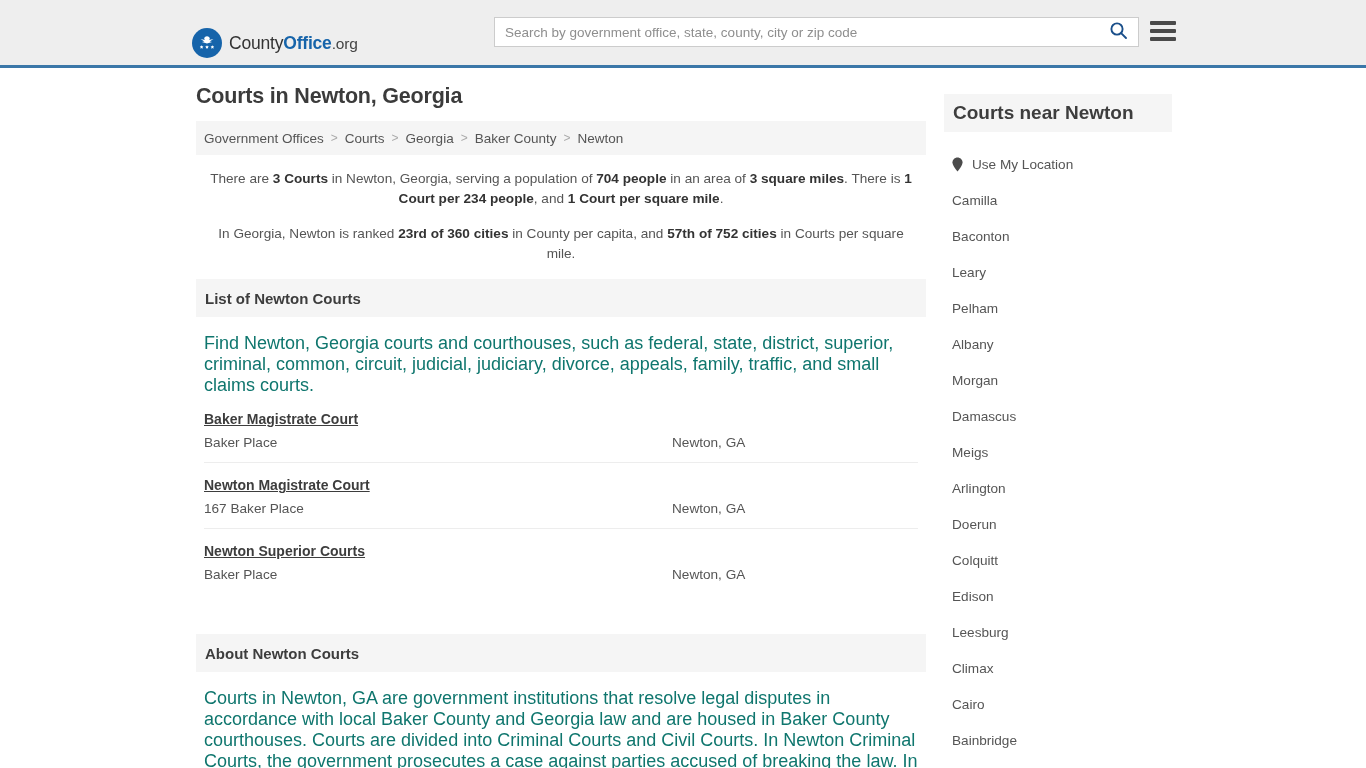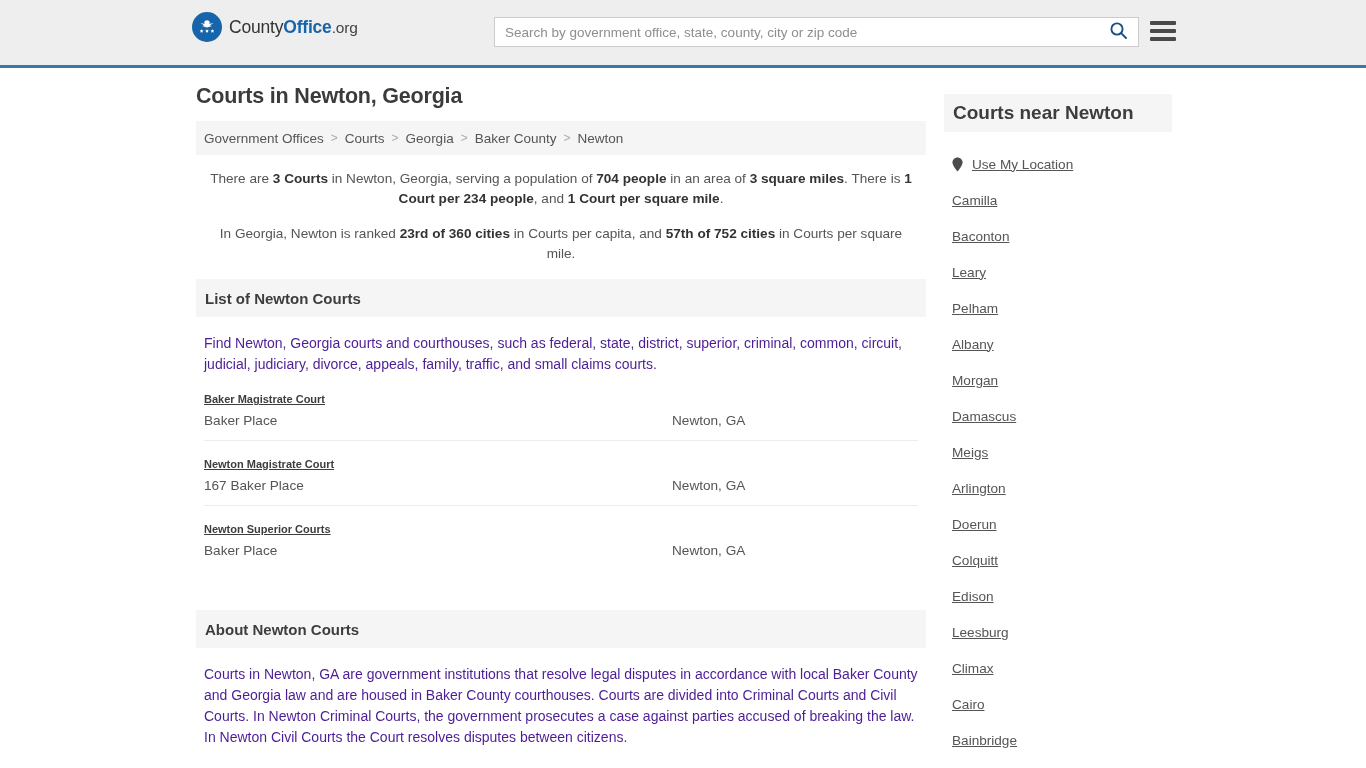--- a/index.html
+++ b/index.html
@@ -19,21 +19,21 @@
     border-bottom: 3px solid #3b77a8;
     display: flex;
     align-items: center;
     position: relative;
   }
   .logo-wrap {
     display: flex;
     align-items: center;
     position: absolute;
     left: 192px;
-    top: 12px;
+    top: 28px;
     text-decoration: none;
   }
   .logo-mark {
     width: 30px; height: 30px;
     border-radius: 50%;
     background: #1664aa;
     display: flex;
     align-items: center;
     justify-content: center;
     flex-shrink: 0;
@@ -162,37 +162,37 @@
   .section-head h2 {
     margin: 0;
     font-size: 15px;
     font-weight: bold;
     color: #3d3d3d;
   }
 
   .section-body { padding: 16px 8px 0 8px; }
   .section-body p {
     margin: 0 0 10px 0;
-    font-size: 14px;
+    font-size: 18px;
     line-height: 21px;
-    color: #4c1d95;
+    color: #0f766e;
   }
 
   
   .court-list { margin-top: 14px; padding: 0 8px; }
   .court-row {
     border-bottom: 1px solid #ededed;
     padding: 0 0 12px 0;
     margin-bottom: 0;
   }
   .court-row:last-child { border-bottom: 0; }
   .court-row + .court-row { padding-top: 13px; }
   .court-name {
     display: inline-block;
-    font-size: 11px;
+    font-size: 14px;
     font-weight: bold;
     color: #3d3d3d;
     text-decoration: underline;
     margin-bottom: 8px;
     cursor: pointer;
   }
   .court-meta {
     display: flex;
     font-size: 13.6px;
     color: #555555;
@@ -217,21 +217,20 @@
   }
   .side-list { padding: 14px 8px 0 8px; }
   .side-item {
     display: flex;
     align-items: center;
     height: 36px;
   }
   .side-item a {
     font-size: 13.6px;
     color: #555555;
-    text-decoration: underline;
     cursor: pointer;
   }
   .pin-icon {
     margin-right: 9px;
     display: inline-flex;
     flex-shrink: 0;
   }
 </style>
 </head>
 <body>
@@ -283,21 +282,21 @@
         <a>Georgia</a>
         <span class="sep">&gt;</span>
         <a>Baker County</a>
         <span class="sep">&gt;</span>
         <span class="current">Newton</span>
       </nav>
 
       <div class="intro">
         <p><span>There are </span><b>3 Courts</b><span> in Newton, Georgia, serving a population of </span><b>704 people</b><span> in an area of </span><b>3 square miles</b><span>. There is </span><b>1 Court per 234 people</b><span>, and </span><b>1 Court per square mile</b><span>.</span></p>
 
-        <p><span>In Georgia, Newton is ranked </span><b>23rd of 360 cities</b><span> in Courts per capita, and </span><b>57th of 752 cities</b><span> in Courts per square mile.</span></p>
+        <p><span>In Georgia, Newton is ranked </span><b>23rd of 360 cities</b><span> in County per capita, and </span><b>57th of 752 cities</b><span> in Courts per square mile.</span></p>
       </div>
 
       <div class="section-head">
         <h2>List of Newton Courts</h2>
       </div>
       <div class="section-body">
         <p>Find Newton, Georgia courts and courthouses, such as federal, state, district, superior, criminal, common, circuit, judicial, judiciary, divorce, appeals, family, traffic, and small claims courts.</p>
       </div>
 
       <div class="court-list">

